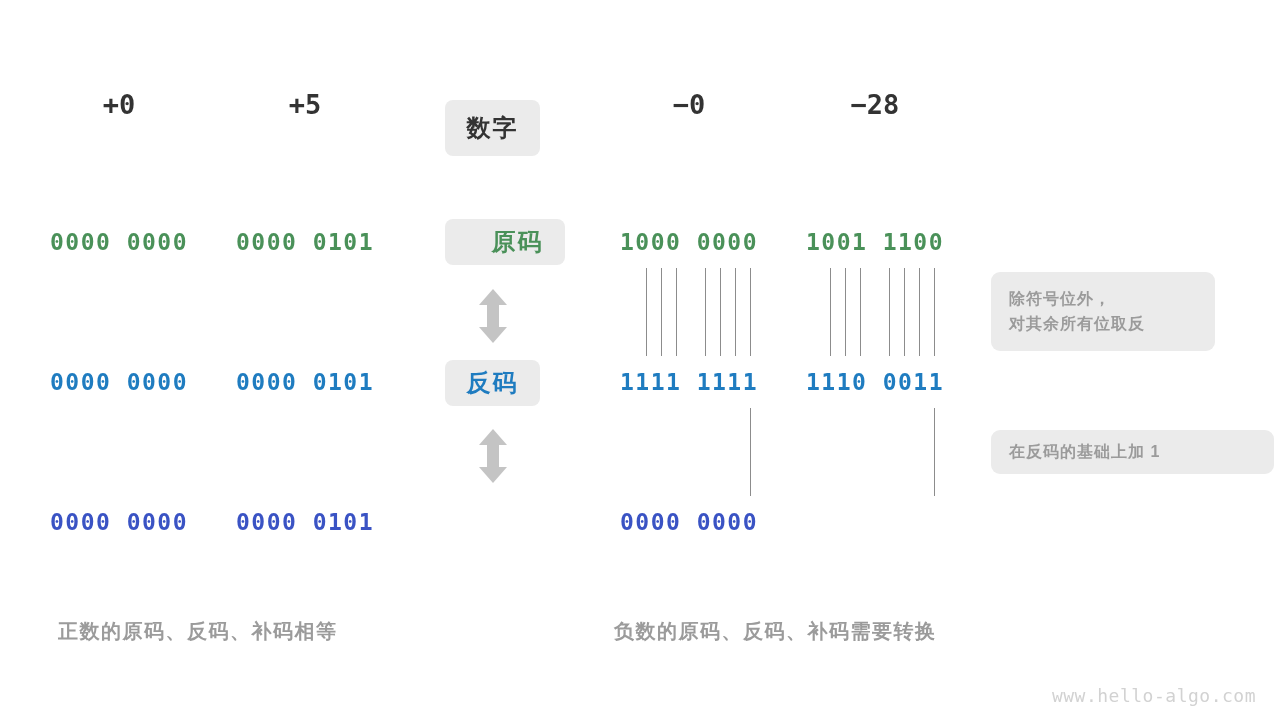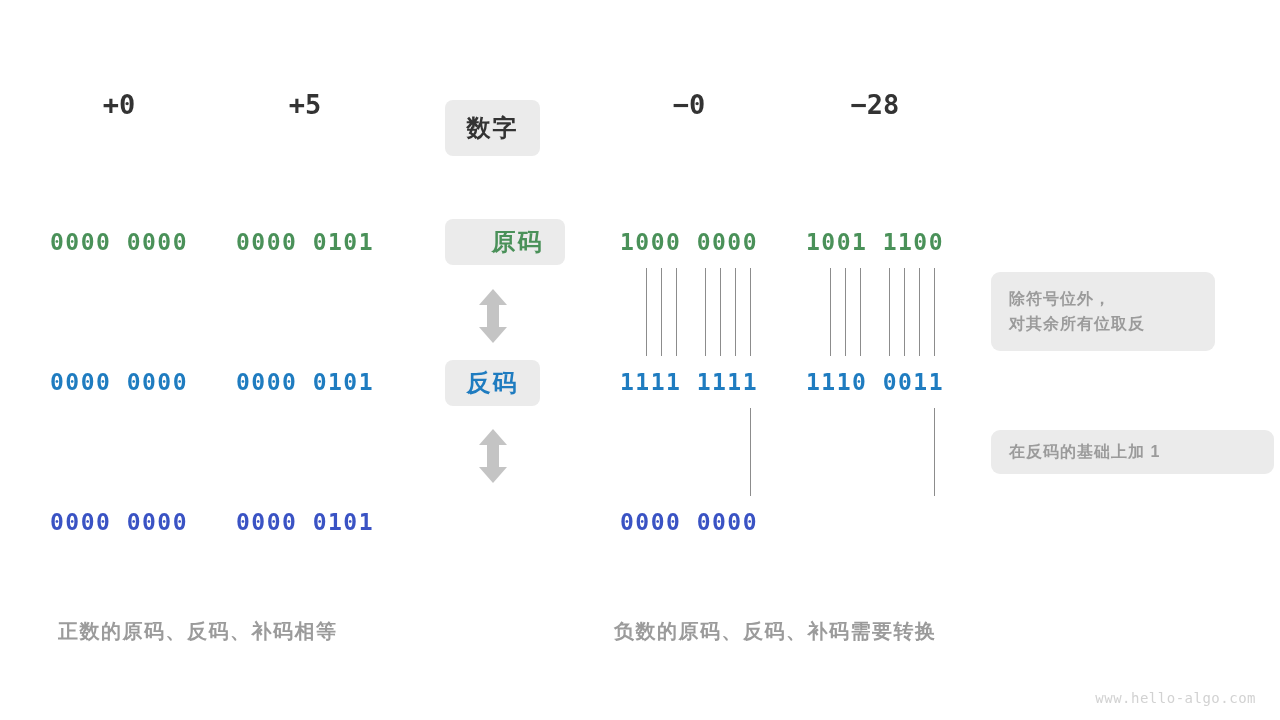--- a/index.html
+++ b/index.html
@@ -94,21 +94,21 @@
     white-space: pre;
   }
 
   
   .watermark {
     position: absolute;
     right: 24px;
     bottom: 14px;
     color: #d2d2d2;
     font-family: "DejaVu Sans Mono", "Liberation Mono", monospace;
-    font-size: 14px;
+    font-size: 18px;
     letter-spacing: 0.5px;
   }
 
   
   .bitline {
     position: absolute;
     width: 1px;
     background: #8c8c8c;
   }
 

